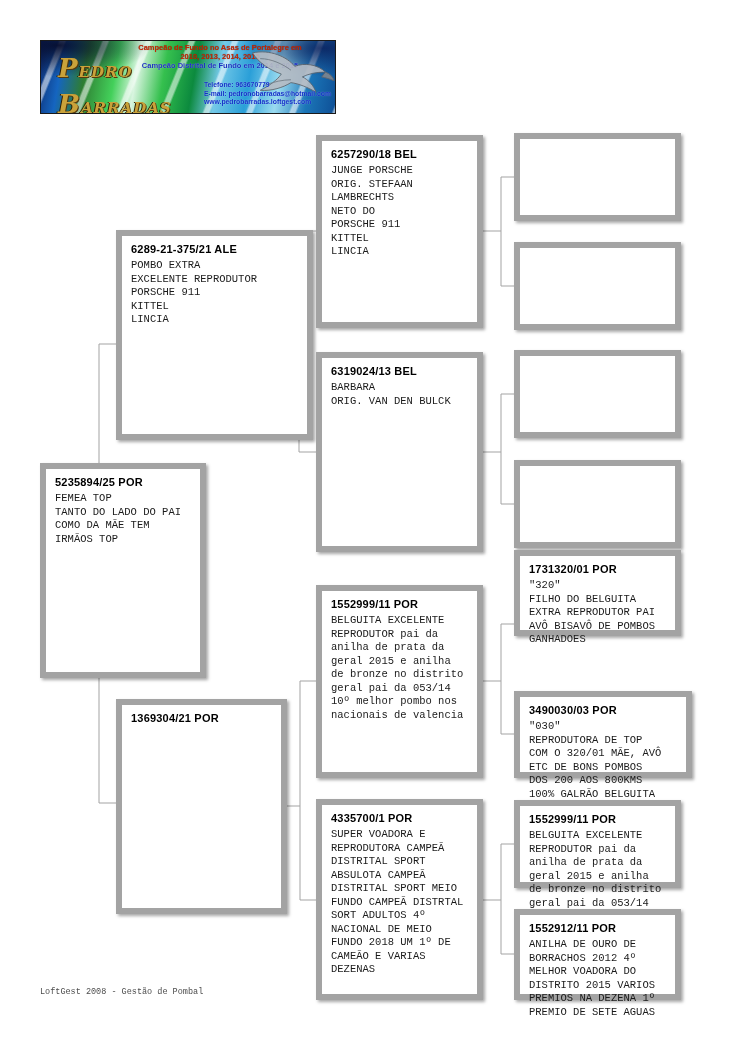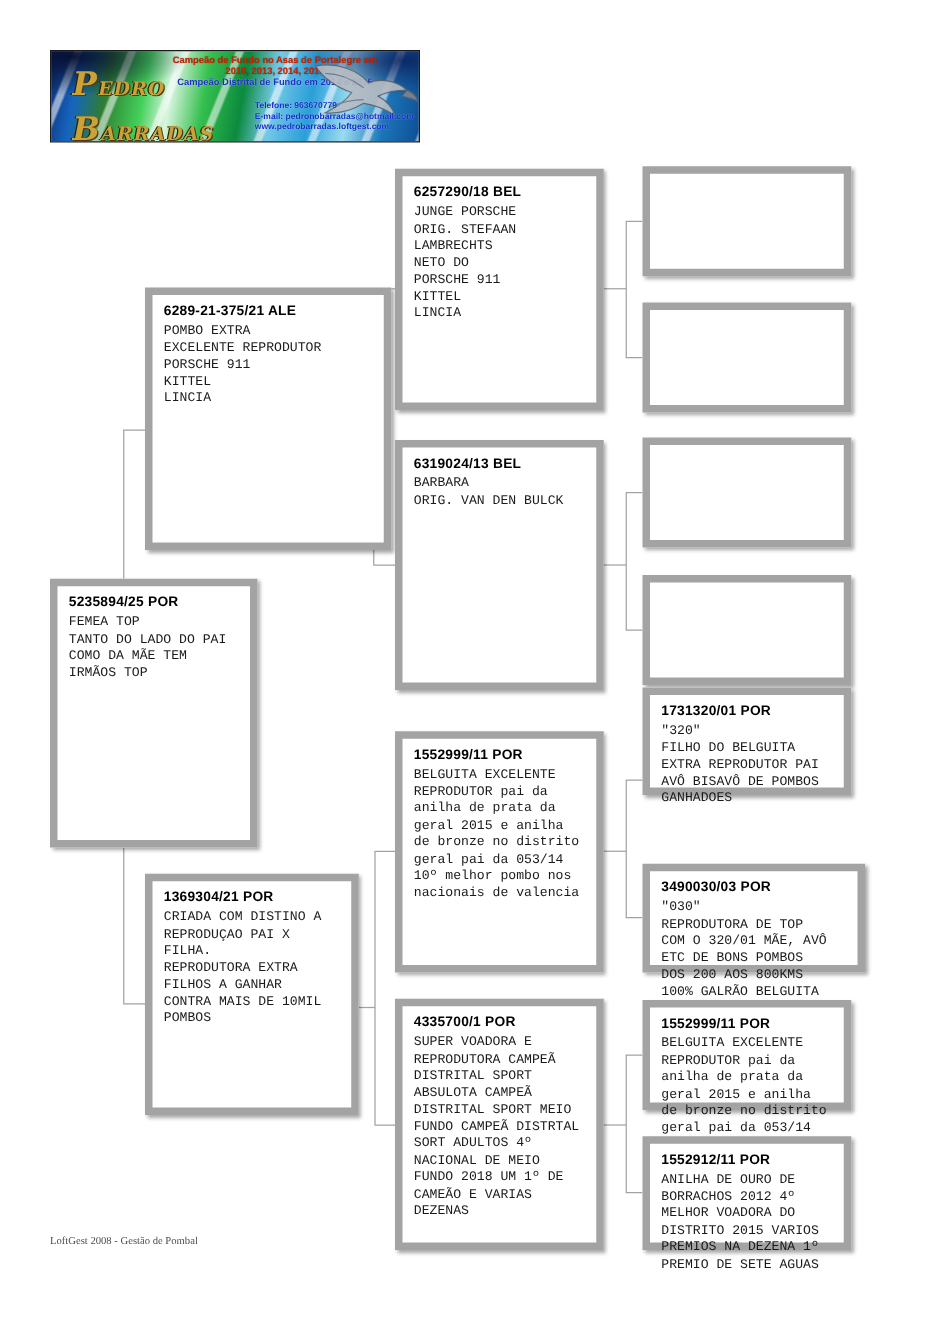--- a/index.html
+++ b/index.html
@@ -55,21 +55,21 @@
     font-size:10.5px;line-height:13.5px;color:#1a1a1a;white-space:pre-line;
   }
 
   
   .connectors{position:absolute;left:0;top:0;}
   .connectors polyline{fill:none;stroke:#a3a3a3;stroke-width:1;}
 
   
   .footer-text{
     position:absolute;left:40px;top:987px;font-size:8.5px;color:#4d4d4d;
-    font-family:Liberation Serif, serif;
+    font-family:Liberation Mono, monospace;
   }
 </style>
 </head>
 <body>
 
 <div id="page">
 
   <div class="banner">
     <div class="loft-name l1">Pedro</div>
     <div class="loft-name l2">Barradas</div>
@@ -125,29 +125,22 @@
   </div>
 
   <div class="pbox" style="left:116px;top:230px;width:197px;height:210px;">
     <div class="pbox-title">6289-21-375/21 ALE</div>
     <div class="pbox-body">POMBO EXTRA
 EXCELENTE REPRODUTOR
 PORSCHE 911
 KITTEL
 LINCIA</div>
   </div>
-  <div class="pbox" style="left:116px;top:699px;width:171px;height:193px;">
+  <div class="pbox" style="left:116px;top:699px;width:171px;height:215px;">
     <div class="pbox-title">1369304/21 POR</div>
-    <div class="pbox-body">CRIADA COM DISTINO A
-REPRODUÇAO PAI X
-FILHA.
-REPRODUTORA EXTRA
-FILHOS A GANHAR
-CONTRA MAIS DE 10MIL
-POMBOS</div>
   </div>
 
   <div class="pbox" style="left:316px;top:135px;width:167px;height:193px;">
     <div class="pbox-title">6257290/18 BEL</div>
     <div class="pbox-body">JUNGE PORSCHE
 ORIG. STEFAAN
 LAMBRECHTS
 NETO DO
 PORSCHE 911
 KITTEL

